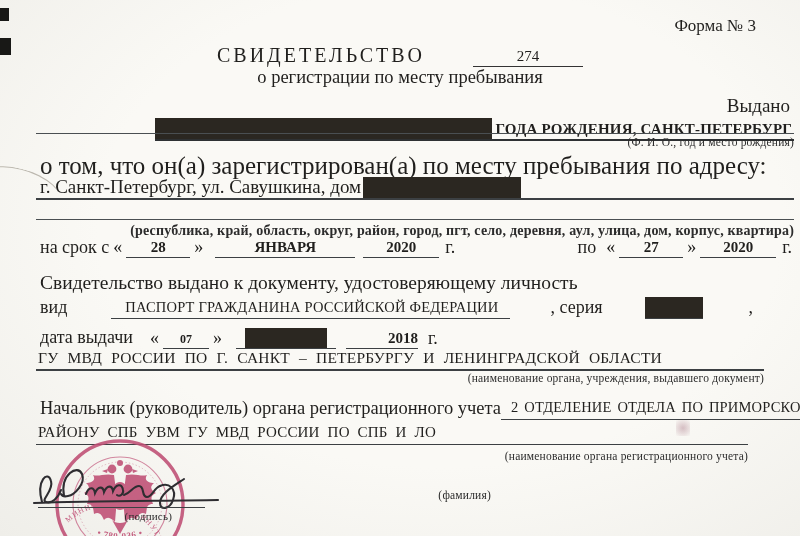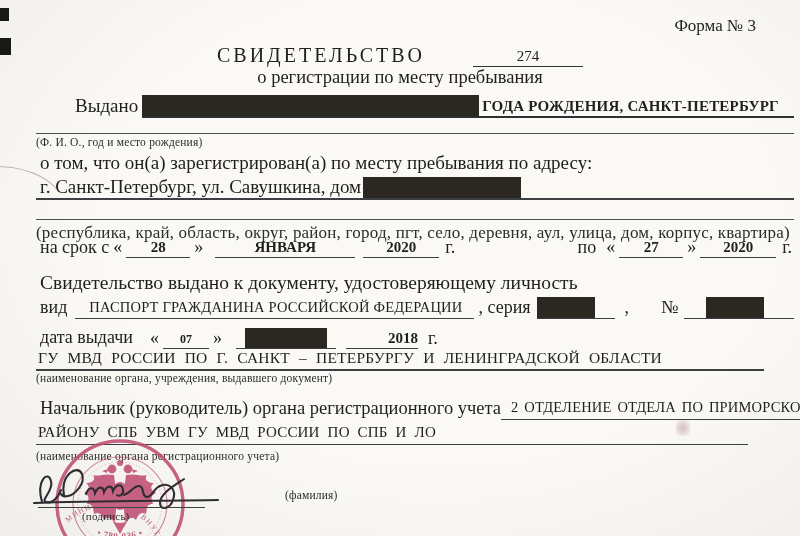--- a/index.html
+++ b/index.html
@@ -6,61 +6,61 @@
   html,body{ margin:0; padding:0; }
   body{ width:800px; height:536px; overflow:hidden; font-family:"Liberation Serif", serif; color:var(--ink); }
   .page{
     position:relative; width:800px; height:536px; overflow:hidden;
     background: radial-gradient(ellipse at 55% 42%, #faf9f5 55%, #efeee9 100%);
   }
   .abs{ position:absolute; }
   .row{ display:flex; align-items:flex-end; }
   .rule{ border-top:1.8px solid var(--rule); height:0; }
   .bar{ background:var(--redact); }
-  .cap{ font-size:11.5px; color:#2c2c2c; text-align:left; letter-spacing:0.2px; }
+  .cap{ font-size:11.5px; color:#2c2c2c; text-align:right; letter-spacing:0.2px; }
   .caps{ letter-spacing:0.3px; }
   .val{ font-weight:bold; font-size:15px; text-align:center; }
   .quote{ font-size:18px; padding:0 4px; }
 
   .form-label{ top:16px; right:44px; font-size:17px; }
   .title-row{ top:44px; left:0; right:0; display:flex; justify-content:center; align-items:flex-end; }
   .title{ font-size:20px; letter-spacing:3px; }
   .doc-number{ width:110px; margin-left:48px; text-align:center; font-size:15px; border-bottom:1.6px solid #333; padding-bottom:1px; }
   .subtitle{ top:67px; left:0; right:0; text-align:center; font-size:18.5px; }
 
-  .issued-row{ top:95px; left:75px; right:6px; }
+  .issued-row{ top:95px; left:75px; right:6px;flex-direction:column; }
   .issued-label{ font-size:19px; margin-right:4px; padding-bottom:1px; }
   .issued-fill{ flex:1; display:flex; align-items:flex-end; border-bottom:2px solid #2e3133; }
   .issued-bar{ width:337px; height:21px; }
   .issued-suffix{ font-size:15px; font-weight:bold; letter-spacing:0.2px; padding:0 2px 1px 3px; white-space:nowrap; }
 
   .fio-rule{ top:133px; left:36px; right:6px; }
   .fio-cap{ top:136px; left:36px; right:6px; }
 
-  .statement{ top:152px; left:40px; font-size:19px; }
+  .statement{ top:152px; left:40px; font-size:25px; }
 
   .addr-row{ top:176px; left:36px; right:6px; border-bottom:2px solid #3c4043; }
   .addr-prefix{ font-size:19px; padding-left:4px; white-space:nowrap; }
   .addr-bar{ width:158px; height:21px; margin-left:2px; }
 
   .addr-rule{ top:219px; left:36px; right:6px; border-top:1.6px solid var(--rule); }
-  .addr-cap{ top:223px; left:36px; right:6px; font-size:17px; }
+  .addr-cap{ top:223px; left:36px; right:6px; font-size:14px;font-weight:bold; }
 
   .period-row{ top:237px; left:40px; right:8px; font-size:18px; }
   .period-row .val{ border-bottom:1.6px solid #3c4043; padding:0 6px 1px 6px; }
   .w-day{ width:52px; }
   .w-month{ width:128px; margin:0 8px;font-family:Liberation Serif, serif; }
   .w-year{ width:64px; margin-right:6px; }
   .g-abbr{ font-size:18px; }
   .period-gap{ flex:1; min-width:18px; }
   .po{ margin-right:6px;margin-left:41px; }
 
   .identity-intro{ top:272px; left:40px; font-size:19.5px; }
 
-  .vid-row{ top:297px; left:40px; right:6px; font-size:18px; }
+  .vid-row{ top:297px; left:40px; right:6px; font-size:18px;gap:36px; }
   .vid-label{ padding-bottom:1px; }
   .vid-value{ font-size:14.5px; letter-spacing:0.2px; border-bottom:1.6px solid #3c4043; padding:2px 12px 2px 14px; margin-left:8px; white-space:nowrap; }
   .series-label{ padding-bottom:1px; margin-left:4px; white-space:nowrap; }
   .series-wrap{ width:78px; border-bottom:1.6px solid #3c4043; margin-left:6px; display:flex; align-items:flex-end; }
   .series-bar{ width:58px; height:21px; }
   .comma{ padding:0 4px 1px 10px; }
   .num-spacer{ width:28px; }
   .num-sign{ padding-bottom:1px; }
   .num-wrap{ flex:1; border-bottom:1.6px solid #3c4043; margin-left:6px; display:flex; align-items:flex-end; }
   .num-bar{ width:58px; height:21px; margin-left:22px; }

